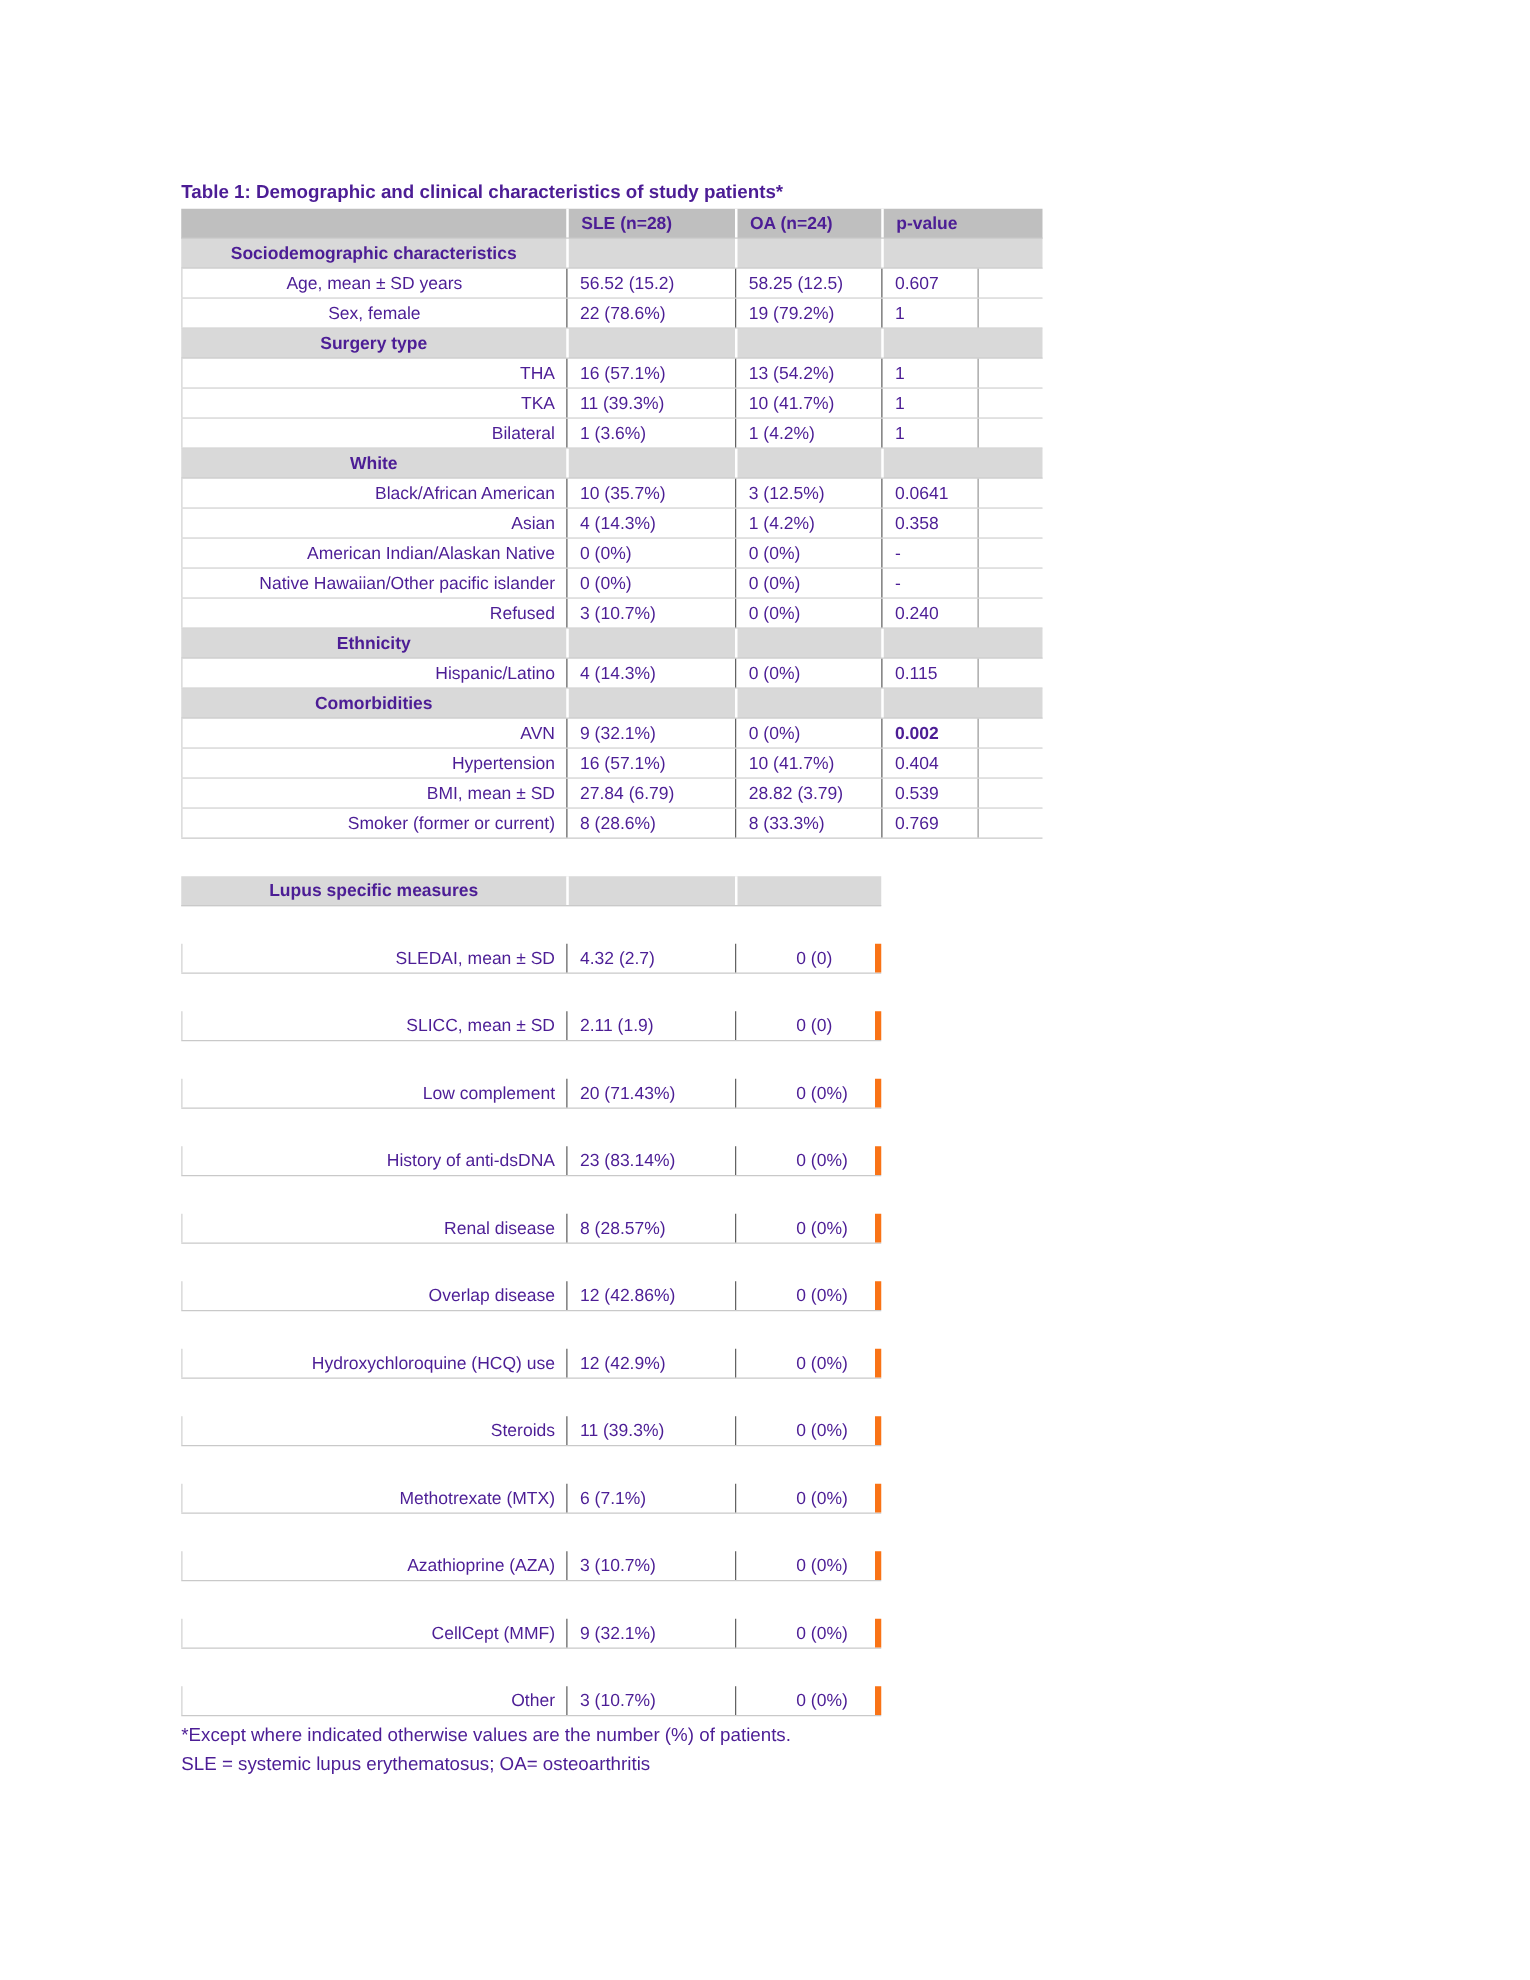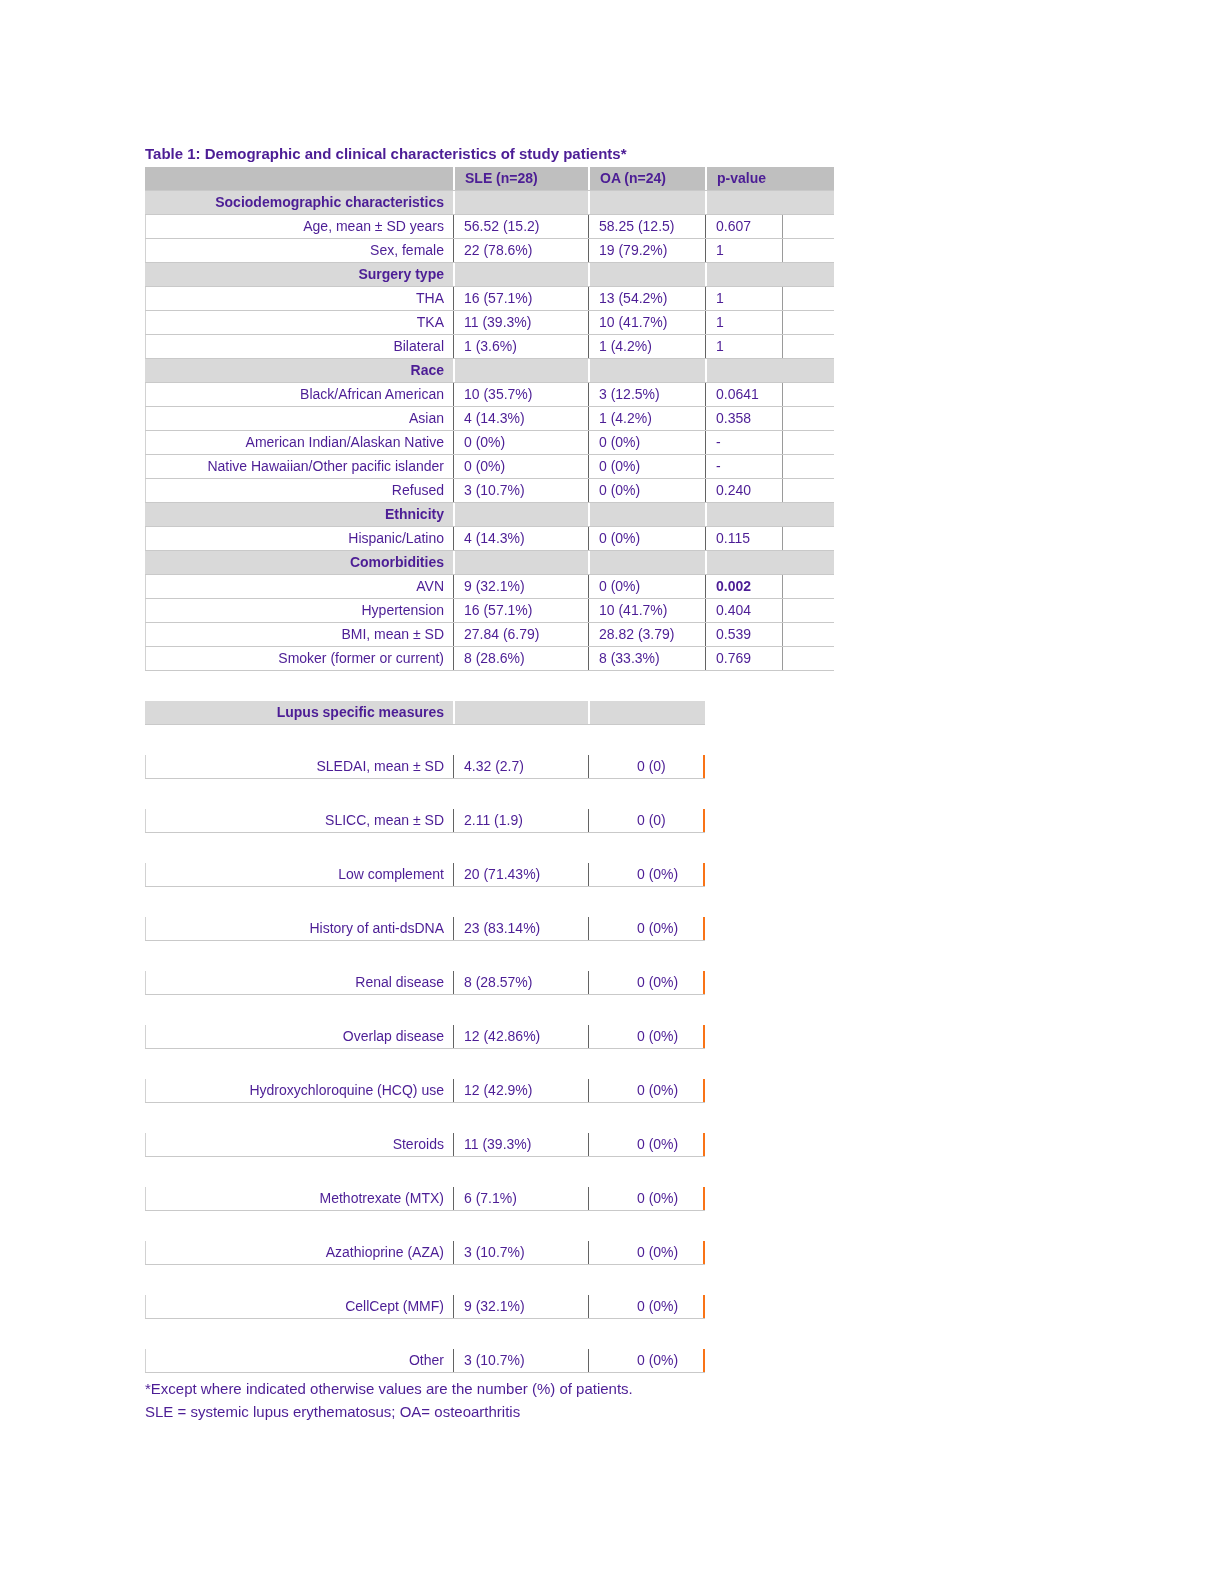--- a/index.html
+++ b/index.html
@@ -37,37 +37,37 @@
     height: 23px;
     line-height: 22px;
     font-size: 14px;
     white-space: nowrap;
     overflow: hidden;
   }
   .c-label { width: 308px; padding: 0 9px; }
   .c-sle   { width: 135px; padding-left: 10px; }
   .c-oa    { width: 117px; padding-left: 10px; }
   .c-p     { width: 78px;  padding-left: 10px; }
-  .align-left  { text-align: right; }
+  .align-left  { text-align: center; }
   .align-right { text-align: right; }
   .bold { font-weight: bold; }
 
   .header-row { background: var(--header-bg, #bfbfbf); }
   .header-row .cell { font-weight: bold; }
   .header-row .cell + .cell { border-left: 2px solid #ffffff; }
 
   .section-row { background: var(--section-bg, #d9d9d9); }
   .section-row .c-label { font-weight: bold; }
   .section-row .cell + .cell { border-left: 2px solid #ffffff; }
 
   .data-row { background: #ffffff; }
   .data-row .cell + .cell { border-left: 1px solid #636363; }
   .data-row .c-label { border-left: 1px solid #d2d2d2; }
   .data-row .c-p { border-right: 1px solid #9a9a9a; }
-  .data-row.narrow .c-oa { border-right: 2px solid #f97316; padding-left: 48px; }
+  .data-row.narrow .c-oa { border-right: 5px solid #f97316; padding-left: 48px; }
 
   .footnotes { margin-top: 4px; }
   .footnote {
     font-size: 15px;
     line-height: 23px;
     white-space: nowrap;
   }
 </style>
 </head>
 <body>
@@ -121,21 +121,21 @@
             <div class="cell c-oa">10 (41.7%)</div>
             <div class="cell c-p">1</div>
           </div>
           <div class="trow data-row">
             <div class="cell c-label align-right">Bilateral</div>
             <div class="cell c-sle">1 (3.6%)</div>
             <div class="cell c-oa">1 (4.2%)</div>
             <div class="cell c-p">1</div>
           </div>
           <div class="trow section-row">
-            <div class="cell c-label align-left">Race</div>
+            <div class="cell c-label align-left">White</div>
             <div class="cell c-sle"></div>
             <div class="cell c-oa"></div>
             <div class="cell c-p"></div>
           </div>
           <div class="trow data-row">
             <div class="cell c-label align-right">Black/African American</div>
             <div class="cell c-sle">10 (35.7%)</div>
             <div class="cell c-oa">3 (12.5%)</div>
             <div class="cell c-p">0.0641</div>
           </div>

